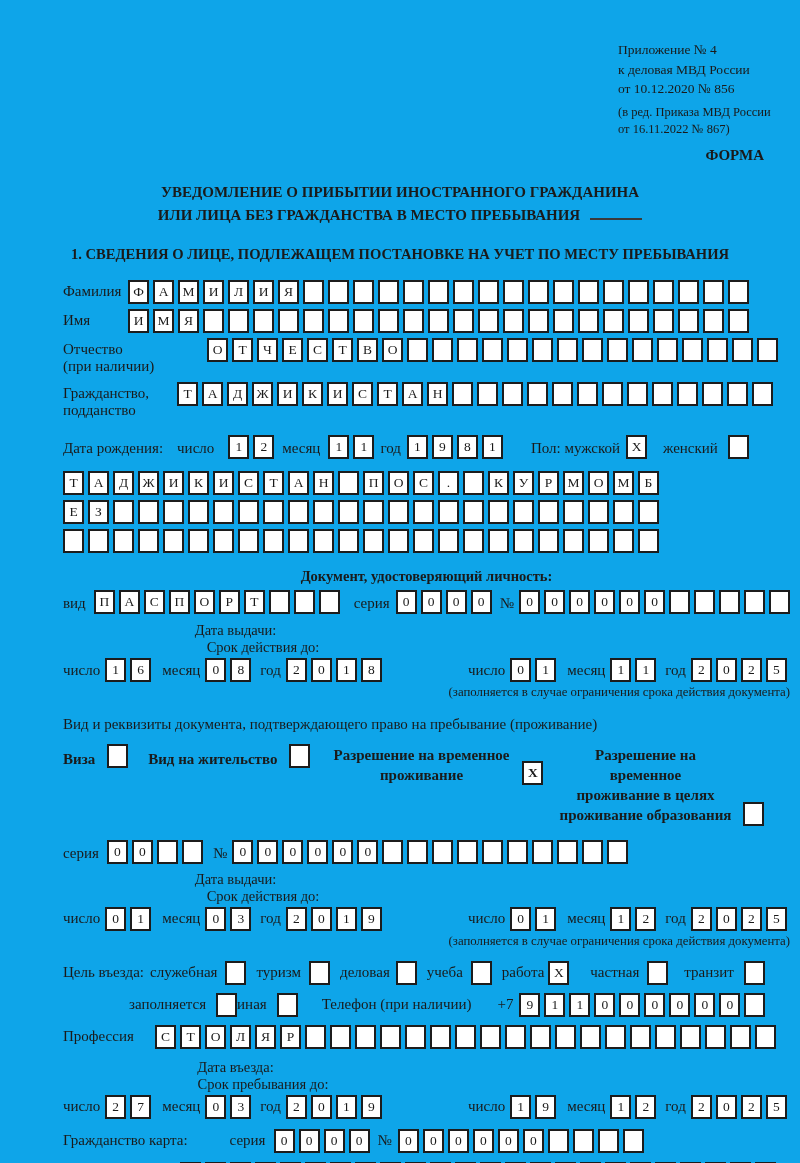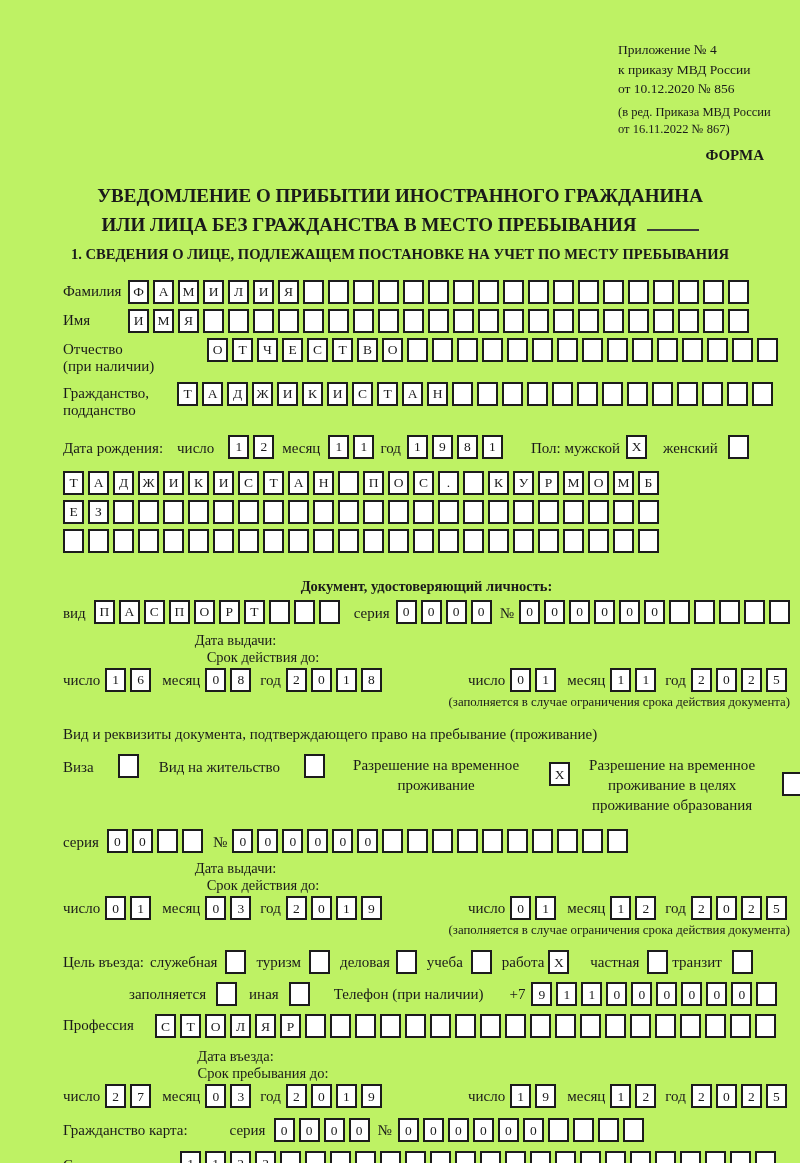--- a/index.html
+++ b/index.html
@@ -1,59 +1,59 @@
 <!DOCTYPE html>
 <html><head>
 <meta charset="utf-8">
 <style>
   html,body{margin:0;padding:0;background:#888;}
   .page{
     position:relative;
     width:800px;height:1163px;
-    background:#bef264;
+    background:#0ea5e9;
     font-family:"Liberation Serif","DejaVu Serif",serif;
     color:#1a1a1a;
     overflow:hidden;
     margin:0 auto;
   }
   .appendix{position:absolute;left:618px;top:40px;font-size:13.5px;line-height:1.45;}
   .appendix .amend{font-size:12.5px;margin-top:5px;line-height:1.4;}
   .forma{position:absolute;right:36px;top:147px;font-weight:bold;font-size:15px;}
-  .title{position:absolute;left:0;top:181px;width:100%;text-align:center;font-weight:bold;font-size:19px;line-height:1.55;}
+  .title{position:absolute;left:0;top:181px;width:100%;text-align:center;font-weight:bold;font-size:15px;line-height:1.55;}
   .blank-line{display:inline-block;width:52px;border-bottom:2px solid #3a3a3a;margin-left:10px;}
   .section-title{position:absolute;left:0;top:246px;width:100%;text-align:center;font-weight:bold;font-size:14.6px;}
   .content{position:absolute;left:63px;top:280px;width:727px;font-size:15px;}
   .frow{display:flex;align-items:flex-start;}
   .lbl{flex:none;padding-top:3px;}
   .cells{display:flex;flex:none;gap:4px;}
   .cell{
     flex:none;box-sizing:border-box;
     width:21px;height:24px;
     border:2px solid #1c1c1c;
     display:flex;align-items:center;justify-content:center;
     font-size:13.5px;line-height:1;background:#fff;
   }
   .cellrows .cells{margin-bottom:5px;}
   .doc-heading{text-align:center;font-weight:bold;font-size:14.5px;}
   .dategroup{display:flex;align-items:center;gap:5px;flex:none;}
   .dateheaders{display:flex;font-size:14.5px;flex-direction:column;}
   .note{font-size:12.8px;text-align:right;}
-  .cb-item{display:flex;align-items:center;gap:24px;flex:none;}
+  .cb-item{display:flex;align-items:flex-end;gap:12px;flex:none;font-weight:bold;}
   .cb-label-multi{text-align:center;line-height:1.35;padding-top:1px;}
   .para{font-size:15px;line-height:1.1;}
   .inline-lbl{padding-top:3px;}
 </style>
 </head>
 <body>
 
 <div class="page">
 
   <div class="appendix">
     <div>Приложение № 4</div>
-    <div>к приказу МВД России</div>
+    <div>к деловая МВД России</div>
     <div>от 10.12.2020 № 856</div>
     <div class="amend">
       <div>(в ред. Приказа МВД России</div>
       <div>от 16.11.2022 № 867)</div>
     </div>
   </div>
 
   <div class="forma">ФОРМА</div>
 
   <div class="title">
@@ -297,21 +297,21 @@
             <span class="cell"></span>
             <span class="cell"></span>
             <span class="cell"></span>
             <span class="cell"></span>
             <span class="cell"></span>
             <span class="cell"></span>
           </span>
       </span>
     </div>
 
-    <div class="doc-heading" style="margin-top:20px">Документ, удостоверяющий личность:</div>
+    <div class="doc-heading" style="margin-top:10px">Документ, удостоверяющий личность:</div>
 
     <div class="frow" style="margin-top:5px;align-items:center">
       <span class="inline-lbl" style="width:46px">вид</span>
       <span class="cells">
           <span class="cell">П</span>
           <span class="cell">А</span>
           <span class="cell">С</span>
           <span class="cell">П</span>
           <span class="cell">О</span>
           <span class="cell">Р</span>
@@ -521,32 +521,32 @@
           <span class="cell"></span>
         </span>
       <span style="margin-left:10px">работа</span>
       <span class="cells" style="margin-left:4px">
           <span class="cell">X</span>
         </span>
       <span style="margin-left:21px">частная</span>
       <span class="cells" style="margin-left:8px">
           <span class="cell"></span>
         </span>
-      <span style="margin-left:4px">транзит</span>
+      <span style="margin-left:16px">транзит</span>
       <span class="cells" style="margin-left:10px">
           <span class="cell"></span>
         </span>
     </div>
 
     <div class="frow" style="margin-top:8px;align-items:center;padding-left:66px">
       <span>заполняется</span>
       <span class="cells" style="margin-left:10px">
           <span class="cell"></span>
         </span>
-      <span style="margin-left:12px">иная</span>
+      <span style="margin-left:0">иная</span>
       <span class="cells" style="margin-left:10px">
           <span class="cell"></span>
         </span>
       <span style="margin-left:24px">Телефон (при наличии)</span>
       <span style="margin-left:26px">+7</span>
       <span class="cells" style="margin-left:6px">
           <span class="cell">9</span>
           <span class="cell">1</span>
           <span class="cell">1</span>
           <span class="cell">0</span>

